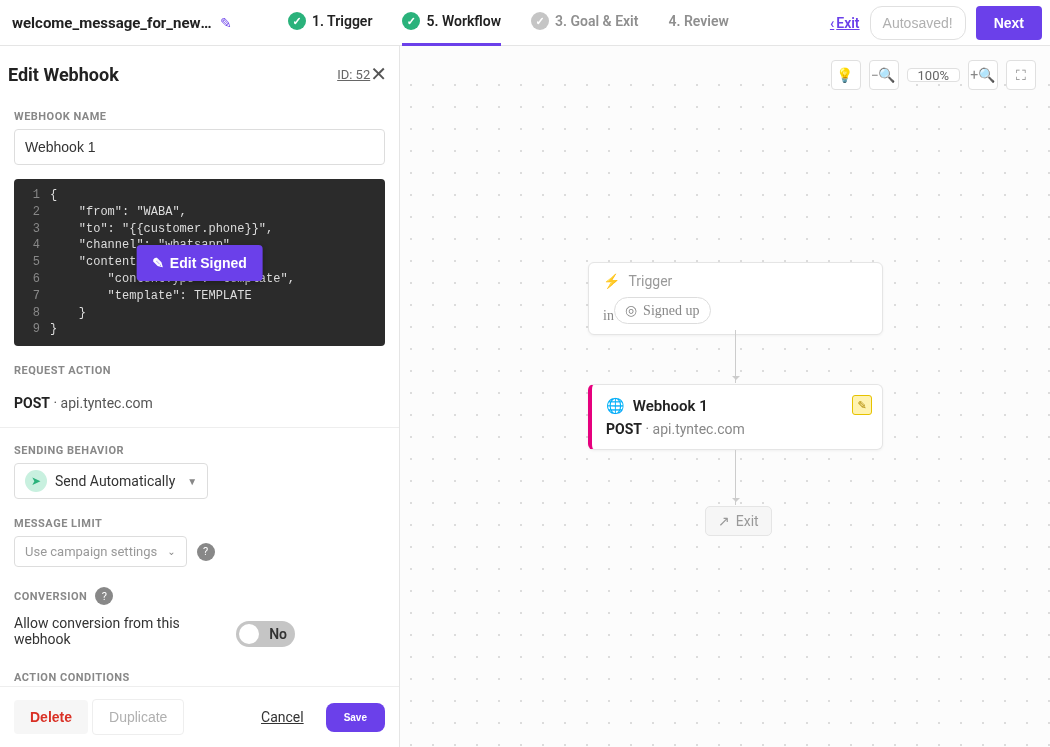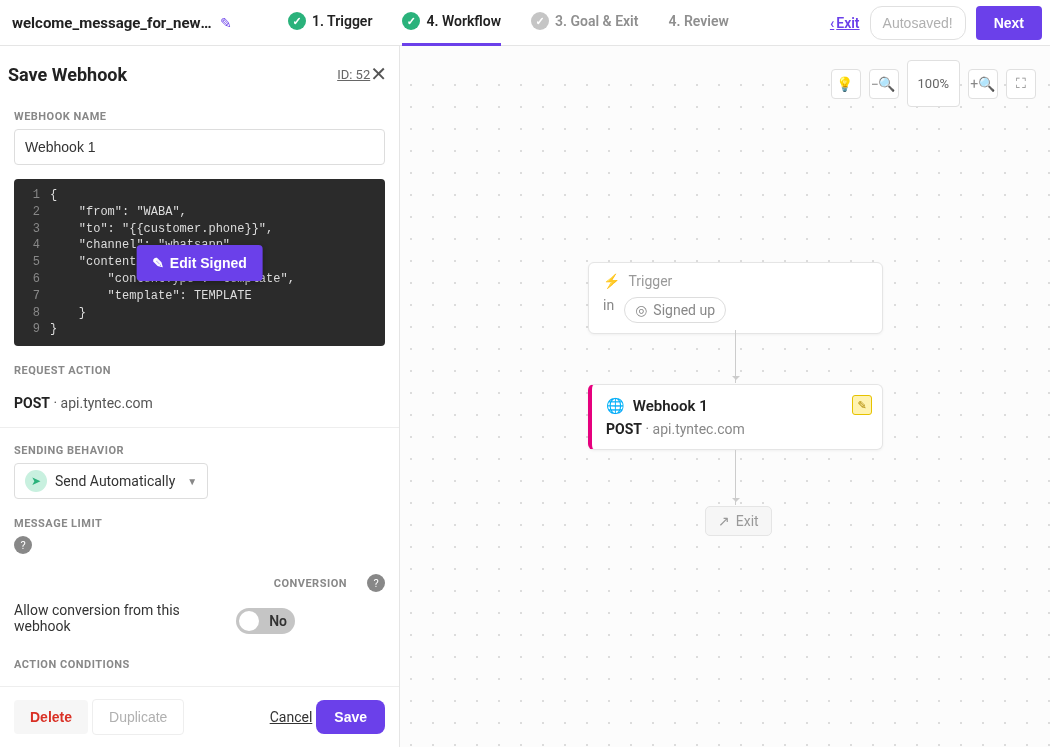--- a/index.html
+++ b/index.html
@@ -40,42 +40,42 @@
 .edit-req-btn { position: absolute; top: 50%; left: 50%; transform: translate(-50%, -50%); background: #6b40ea; color: #fff; border: none; padding: 10px 16px; border-radius: 4px; font-size: 14px; font-weight: 600; display: flex; align-items: center; gap: 6px; cursor: pointer; box-shadow: 0 2px 6px rgba(0,0,0,0.3); }
 .req-details { margin-top: 18px; font-size: 14px; color: #555; }
 .req-details strong { color: #222; font-weight: 700; }
 .divider { height: 1px; background: #eee; margin: 16px -14px; }
 .select-pill { display: inline-flex; align-items: center; gap: 8px; border: 1px solid #ddd; border-radius: 4px; padding: 6px 10px; font-size: 14px; color: #333; background: #fff; cursor:pointer; }
 .send-icon { width: 22px; height: 22px; border-radius: 50%; background: #c8f0df; display: flex; align-items: center; justify-content: center; color: #2ab27b; font-size: 12px; }
 .caret { color: #888; font-size: 10px; margin-left: 4px; }
 .msg-limit-row { display: flex; align-items: center; gap: 10px; }
 .select-grey { border: 1px solid #ddd; border-radius: 4px; padding: 7px 10px; font-size: 13px; color: #999; background: #fff; display:inline-flex; align-items:center; gap:6px; cursor:pointer;}
 .help-circle { width: 18px; height: 18px; border-radius: 50%; background: #888; color: #fff; font-size: 11px; display: flex; align-items: center; justify-content: center; cursor:pointer;}
-.conv-row { display: flex; align-items: center; gap: 20px; justify-content: flex-end; }
+.conv-row { display: flex; align-items: center; gap: 8px; }
 .toggle-row { display: flex; align-items: flex-end; justify-content: space-between; margin-top: 10px; padding-right: 90px;}
 .toggle-row span { font-size: 14px; color: #333; }
 .toggle { width: 60px; height: 26px; border-radius: 13px; background: #c5c5c5; position: relative; cursor: pointer; display: flex; align-items: center; justify-content: flex-end; padding-right: 8px; color: #fff; font-size: 12px; font-weight: 600; }
 .toggle::before { content: ""; position: absolute; left: 3px; top: 3px; width: 20px; height: 20px; border-radius: 50%; background: #fff; }
 .side-footer { border-top: 1px solid #eee; padding: 12px 14px; display: flex; align-items: center; gap: 4px; }
 .btn-del { background: #f6f6f6; color: #d93025; border: none; padding: 9px 16px; border-radius: 4px; font-size: 14px; font-weight: 600; cursor: pointer; }
 .btn-dup { background: #fff; color: #b0b0b0; border: 1px solid #eee; padding: 9px 16px; border-radius: 4px; font-size: 14px; cursor: pointer; }
 .cancel-link { margin-left: auto; color: #333; text-decoration: underline; font-size: 14px; cursor: pointer; }
-.btn-save { background: #6b40ea; color: #fff; border: none; padding: 9px 18px; border-radius: 8px; font-size: 14px; font-weight: 600; cursor: pointer; }
+.btn-save { background: #6b40ea; color: #fff; border: none; padding: 9px 18px; border-radius: 8px; font-size: 10px; font-weight: 600; cursor: pointer; margin-left: 18px; }
 
 
 .canvas { flex: 1; position: relative; background: #fcfcfc; }
 .canvas-dots { position: absolute; inset: 28px 0 0 0; background-image: radial-gradient(#dcdcdc 1px, transparent 1px); background-size: 22px 22px; }
 .zoom-tools { position: absolute; top: 14px; right: 14px; display: flex; gap: 8px; align-items: center; }
 .zoom-btn { width: 30px; height: 30px; border: 1px solid #e0e0e0; background: #fff; border-radius: 4px; display: flex; align-items: center; justify-content: center; color: #888; font-size: 14px; cursor: pointer; }
-.zoom-pct { height: 47px; border: 1px solid #e0e0e0; background: #fff; border-radius: 4px; padding: 0 10px; display: flex; align-items: center; font-size: 13px; color: #666; }
+.zoom-pct { height: 14px; border: 1px solid #e0e0e0; background: #fff; border-radius: 4px; padding: 0 10px; display: flex; align-items: center; font-size: 13px; color: #666; }
 
 .node { position: absolute; background: #fff; border: 1px solid #e5e5e5; border-radius: 6px; box-shadow: 0 1px 3px rgba(0,0,0,0.05); }
 .trigger-node { left: 188px; top: 216px; width: 295px; padding: 10px 14px; }
 .trigger-node .t-head { display: flex; align-items: center; gap: 8px; color: #999; font-size: 14px; margin-bottom: 8px; }
-.trigger-node .t-body { display: flex; align-items: flex-start; gap: 10px; font-size: 14px; color: #888; }
+.trigger-node .t-body { display: flex; align-items: flex-end; font-size: 14px; color: #888; font-family: Liberation Serif, serif; }
 .signed-pill { border: 1px solid #ddd; border-radius: 16px; padding: 4px 10px; display: flex; align-items: center; gap: 6px; color: #888; }
 .connector { position: absolute; width: 1px; background: #ccc; left: 335px; }
 .conn1 { top: 284px; height: 53px; }
 .conn1::after { content: ""; position: absolute; bottom: -1px; left: -3px; border: 4px solid transparent; border-top-color: #ccc; }
 .webhook-node { left: 188px; top: 338px; width: 295px; padding: 12px 14px; border-left: 4px solid #e6007e; }
 .webhook-node .w-head { display: flex; align-items: center; gap: 8px; font-size: 15px; color: #222; font-weight: 600; margin-bottom: 6px; }
 .webhook-node .w-sub { font-size: 14px; color: #888; }
 .webhook-node .w-sub strong { color: #222; }
 .note-icon { position: absolute; right: 10px; top: 10px; width: 20px; height: 20px; background: #fff3b0; border: 1px solid #e6c200; border-radius: 3px; display: flex; align-items: center; justify-content: center; font-size: 11px; color: #b08900; }
 .conn2 { top: 404px; height: 55px; }
@@ -90,21 +90,21 @@
     <span class="title-text">welcome_message_for_new_…</span>
     <span class="pencil">✎</span>
   </div>
   <div class="steps">
     <div class="step done">
       <span class="check">✓</span>
       <span class="step-label">1. Trigger</span>
     </div>
     <div class="step done active">
       <span class="check">✓</span>
-      <span class="step-label">4. Workflow</span>
+      <span class="step-label">5. Workflow</span>
     </div>
     <div class="step">
       <span class="check grey">✓</span>
       <span class="step-label">3. Goal &amp; Exit</span>
     </div>
     <div class="step">
       <span class="step-label">4. Review</span>
     </div>
   </div>
   <div class="top-actions">
@@ -114,21 +114,21 @@
       </span>
     <button class="autosaved">Autosaved!</button>
     <button class="next-btn">Next</button>
   </div>
 </div>
 
 <div class="main">
 
   <div class="sidebar">
     <div class="side-header">
-      <h2>Save Webhook</h2>
+      <h2>Edit Webhook</h2>
       <div class="id-close">
         <span class="id-text">ID: 52</span>
         <span class="close-x">✕</span>
       </div>
     </div>
     <div class="side-body">
       <div class="label">WEBHOOK NAME</div>
       <input class="input" value="Webhook 1" style="">
 
       <div class="code-box">
@@ -183,20 +183,24 @@
 
       <div class="label">SENDING BEHAVIOR</div>
       <div class="select-pill">
         <span class="send-icon">➤</span>
         <span>Send Automatically</span>
         <span class="caret">▼</span>
       </div>
 
       <div class="label" style="margin-top:18px;">MESSAGE LIMIT</div>
       <div class="msg-limit-row">
+        <div class="select-grey">
+          <span>Use campaign settings</span>
+          <span class="caret">⌄</span>
+        </div>
         <span class="help-circle">?</span>
       </div>
 
       <div class="conv-row" style="margin-top:20px;">
         <div class="label" style="margin:0;">CONVERSION</div>
         <span class="help-circle">?</span>
       </div>
       <div class="toggle-row">
         <span>Allow conversion from this webhook</span>
         <div class="toggle">

